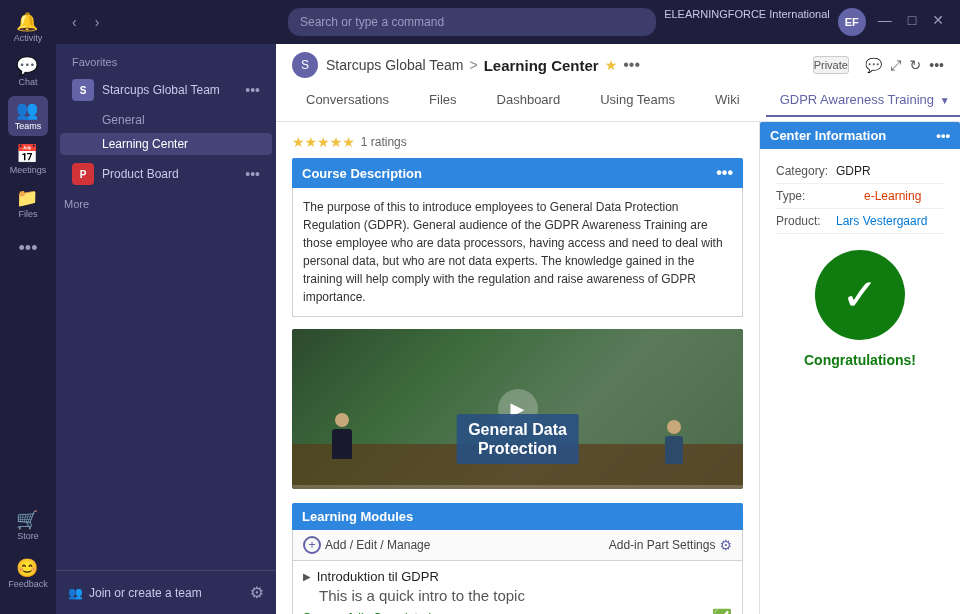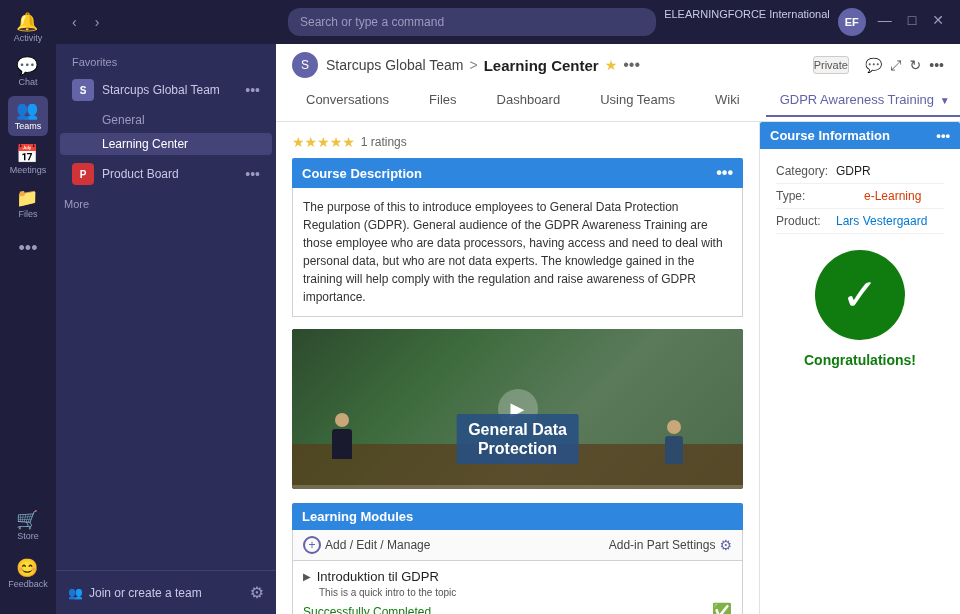--- a/index.html
+++ b/index.html
@@ -317,21 +317,21 @@
     .module-item {
       border: 1px solid #d1d1d1;
       border-top: none;
       padding: 8px 10px;
     }
     .module-title-row {
       display: flex; align-items: center; justify-content: space-between;
     }
     .module-title-left { display: flex; align-items: center; gap: 6px; font-size: 13px; color: #1f1f1f; font-weight: 500; }
     .chevron { font-size: 10px; color: #555; }
-    .module-desc { font-size: 10px; color: #555; margin: 3px 0 3px 16px; }
+    .module-desc { font-size: 15px; color: #555; margin: 3px 0 3px 16px; }
     .status-completed { color: #107c10; font-size: 12px; font-weight: 500; display: flex; align-items: center; gap: 4px; }
     .check-circle { color: #107c10; font-size: 16px; }
     .status-row { display: flex; align-items: center; justify-content: space-between; margin-top: 4px; }
 
     
     .right-panel {
       width: 200px;
       padding: 12px 16px;
       overflow-y: auto;
       flex-shrink: 0;
@@ -591,21 +591,21 @@
             </span>
             <span class="check-circle">✅</span>
           </div>
         </div>
 
       </div>
     </div>
 
     <div class="right-panel">
       <div class="info-header">
-        <span>Course Information</span>
+        <span>Center Information</span>
         <span style="cursor:pointer;">•••</span>
       </div>
 
       <div class="info-table">
         <div class="info-row">
           <span class="info-label">Category:</span>
           <span class="info-value">GDPR</span>
         </div>
         <div class="info-row">
           <span class="info-label">Type:</span>

